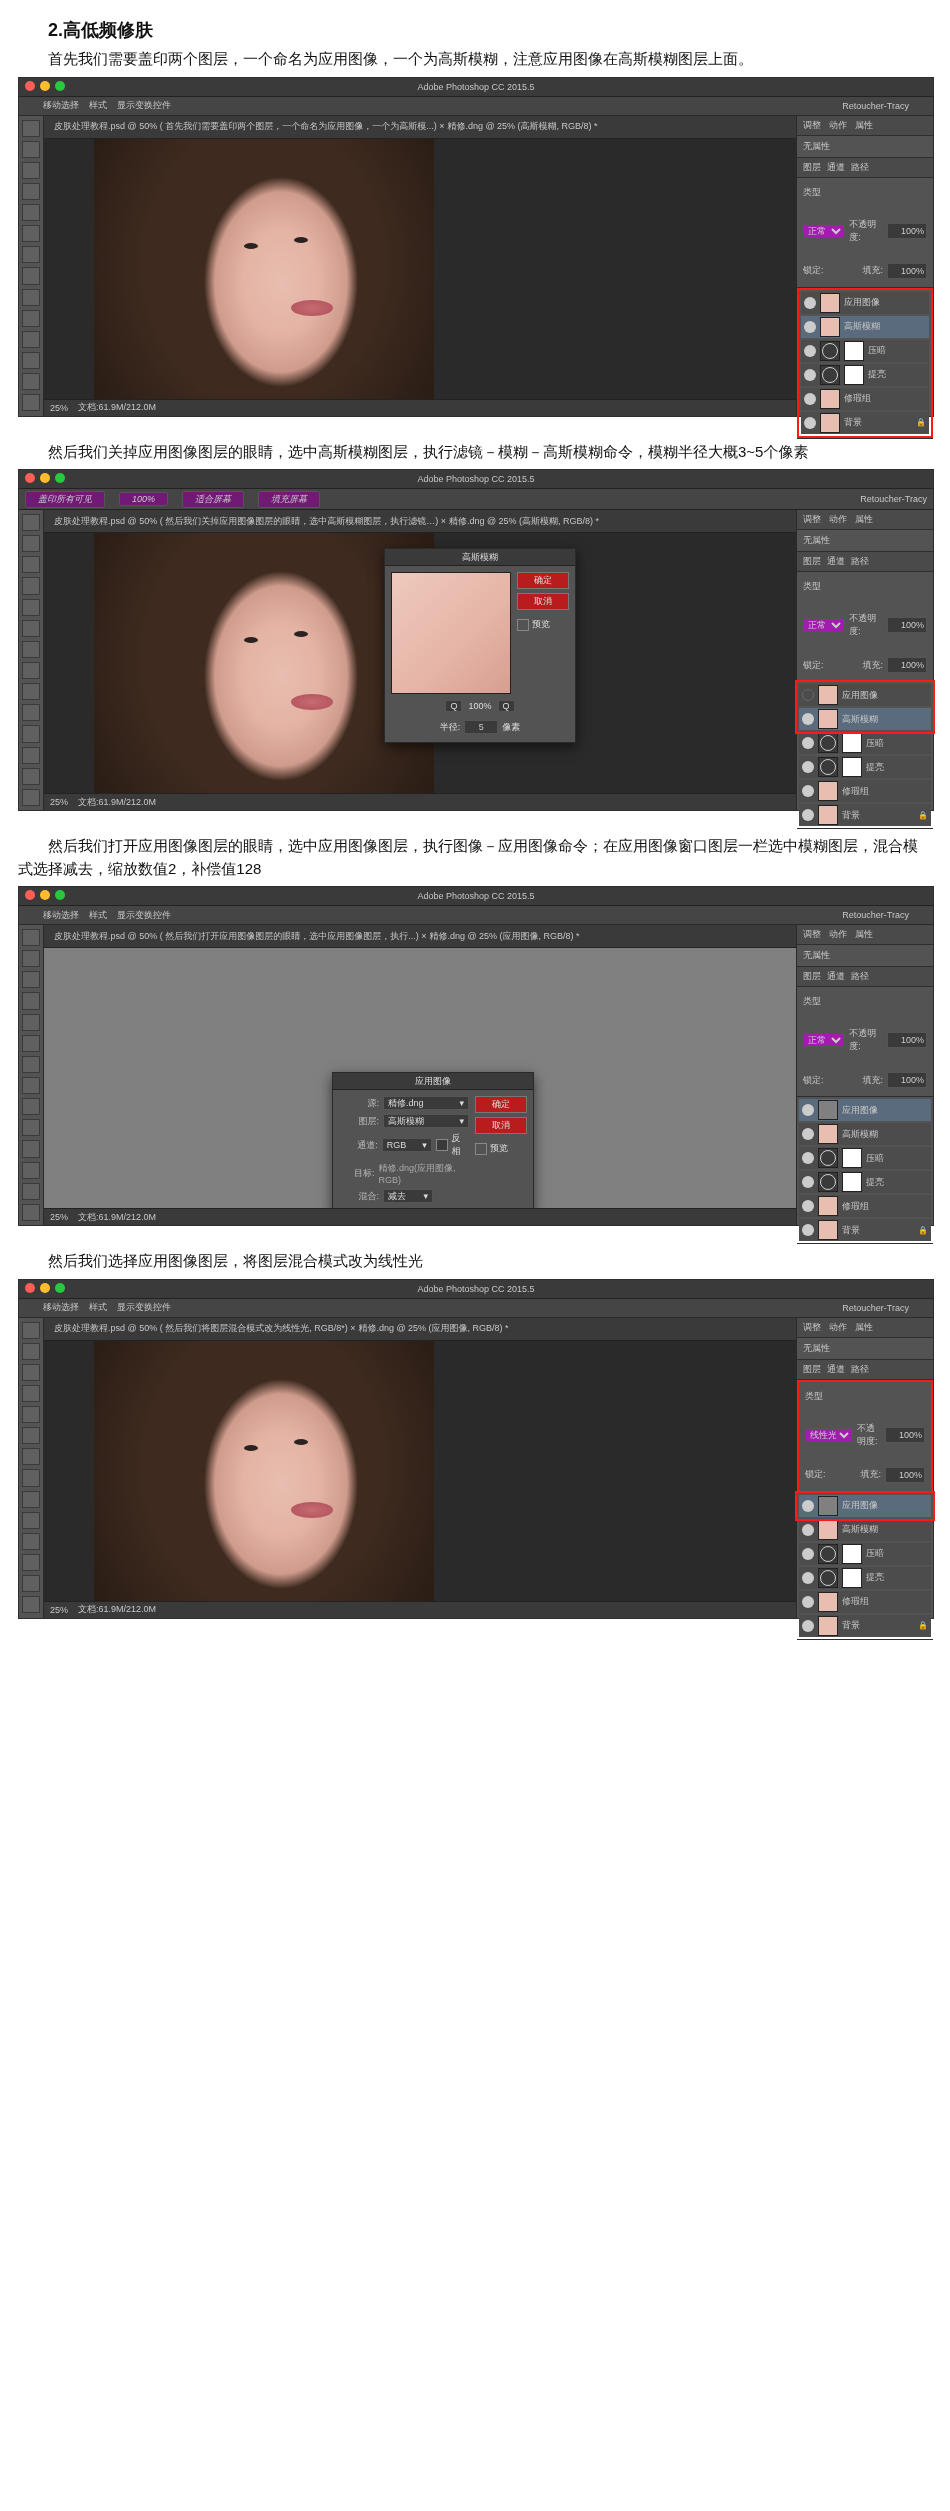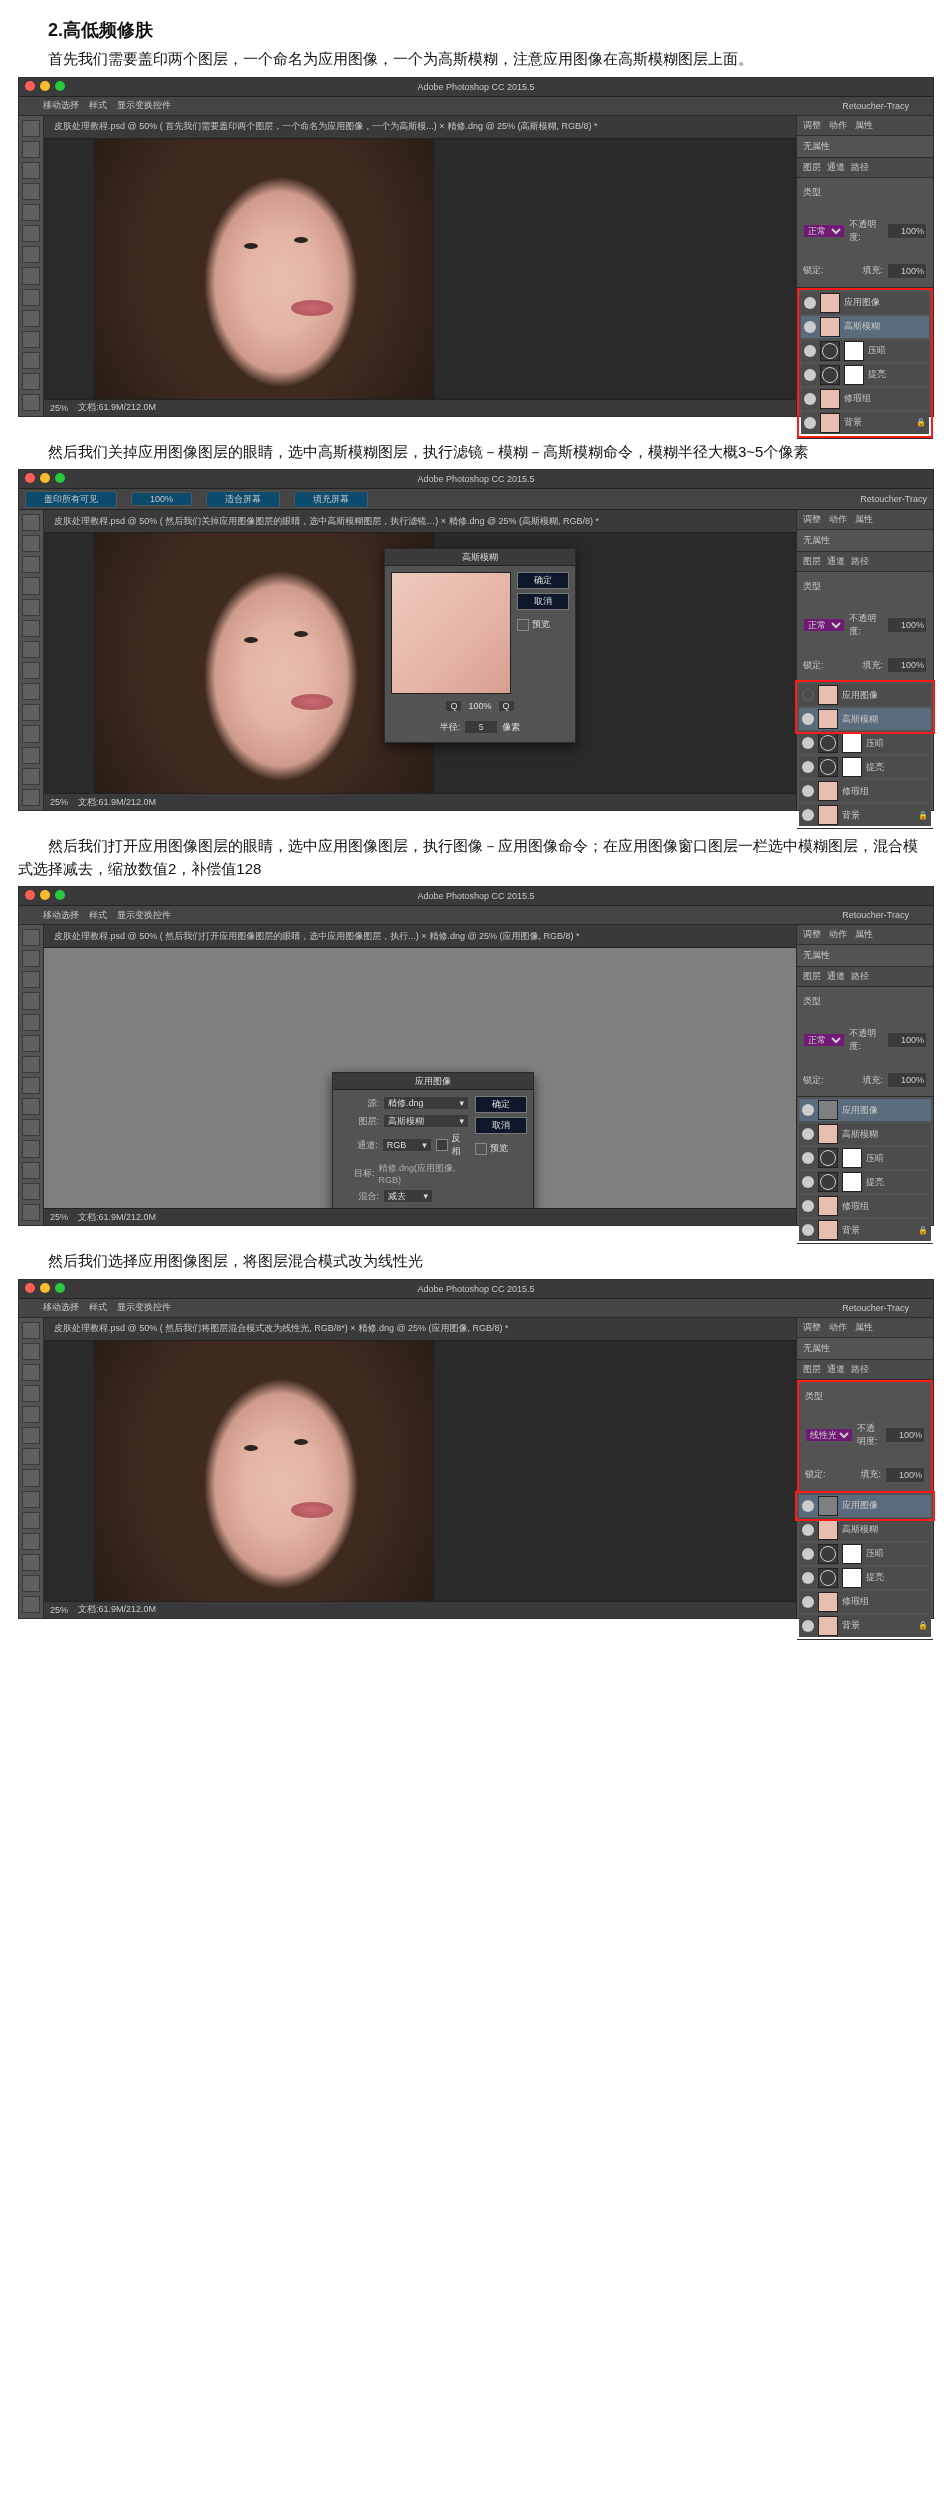--- a/index.html
+++ b/index.html
@@ -64,21 +64,21 @@
   .ps-optbar {
     height: 20px;
     background: #454545;
     display: flex;
     align-items: center;
     padding: 0 6px;
     gap: 14px;
     border-bottom: 1px solid #222;
     font-size: 9px;
   }
-  .ps-optbar .pill { background:#0c4a6e; border:1px solid #555; padding:1px 18px; border-radius:2px; }
+  .ps-optbar .pill { background:#701a75; border:1px solid #555; padding:1px 12px; border-radius:2px;font-style:italic; }
   .ps-body {
     display: flex;
     height: 300px;
   }
   .ps-tools {
     width: 24px;
     background: #535353;
     display: flex;
     flex-direction: column;
     align-items: center;
@@ -131,21 +131,21 @@
     width: 136px;
     background: #535353;
     border-left: 1px solid #2a2a2a;
     display:flex; flex-direction:column;
   }
   .panel-tabs { display:flex; gap:8px; padding:3px 6px; background:#4a4a4a; border-bottom:1px solid #2e2e2e; }
   .panel-blank { flex:1; background:#535353; }
   .panel-mid-tabs { display:flex; gap:6px; padding:3px 6px; background:#4a4a4a; border-top:1px solid #2e2e2e; border-bottom:1px solid #2e2e2e; }
   .layer-ctl { padding:8px 6px; display:flex; flex-direction:column; gap:19px; border-bottom:1px solid #2e2e2e; }
   .layer-ctl .row { display:flex; align-items:center; gap:4px; }
-  .layer-ctl select { background:#701a75; color:#ccc; border:1px solid #555; font-size:9px; height:14px; width:48px; }
+  .layer-ctl select { background:#a21caf; color:#ccc; border:1px solid #555; font-size:9px; height:14px; width:48px; }
   .layer-ctl input[type=text]{ background:#3a3a3a; color:#ccc; border:1px solid #555; width:34px; font-size:9px; height:12px; text-align:right; padding-right:2px;}
   .layer-list { padding:2px; display:flex; flex-direction:column; gap:2px; }
   .layer {
     height: 22px; display:flex; align-items:center; gap:4px;
     background:#4c4c4c; padding:0 3px;
   }
   .layer.sel { background:#5a6b7d; }
   .layer .eye { width:12px; height:12px; border-radius:50%; background:#ccc; flex-shrink:0; }
   .layer .eye.off { background:#4c4c4c; border:1px solid #666; box-sizing:border-box; }
   .layer .thumb { width:18px; height:18px; background:#e7beb0; border:1px solid #222; flex-shrink:0; }
@@ -158,21 +158,21 @@
   .layer-actions { height:18px; background:#4a4a4a; border-top:1px solid #2e2e2e; }
 
   
   .dlg {
     position:absolute; background:#535353; border:1px solid #2a2a2a;
     box-shadow: 0 4px 12px rgba(0,0,0,.6);
     color:#ddd; font-size:9px;
   }
   .dlg .dlg-title { height:16px; background:#3a3a3a; text-align:center; line-height:16px; border-bottom:1px solid #222; }
   .dlg .btncol { display:flex; flex-direction:column; gap:4px; }
-  .dlg .btn { background:#0f172a; border:1px solid #777; padding:1px 8px; text-align:center; min-width:34px; }
+  .dlg .btn { background:#b91c1c; border:1px solid #777; padding:1px 8px; text-align:center; min-width:34px; }
   .gb-dlg { left: 340px; top: 15px; width: 190px; }
   .gb-body { display:flex; padding:6px; gap:6px; }
   .gb-preview { width:120px; height:120px; background: linear-gradient(135deg,#eecabd 0%, #e5b4a6 60%, #d69e91 100%); filter: blur(0px); border:1px solid #222; }
   .gb-sliders { padding:0 6px 6px 6px; display:flex; align-items:center; gap:6px; justify-content:center; }
   .gb-sliders .zoom { background:#3a3a3a; border:1px solid #555; padding:0 4px; }
   .gb-radius { padding:2px 6px 8px 6px; display:flex; align-items:center; gap:4px; justify-content:center; }
   .gb-radius input { width:28px; background:#3a3a3a; color:#ccc; border:1px solid #555; font-size:9px; text-align:center; }
 
   .ai-dlg { left: 288px; top:124px; width:200px; }
   .ai-body { padding:6px; display:flex; gap:6px; }

